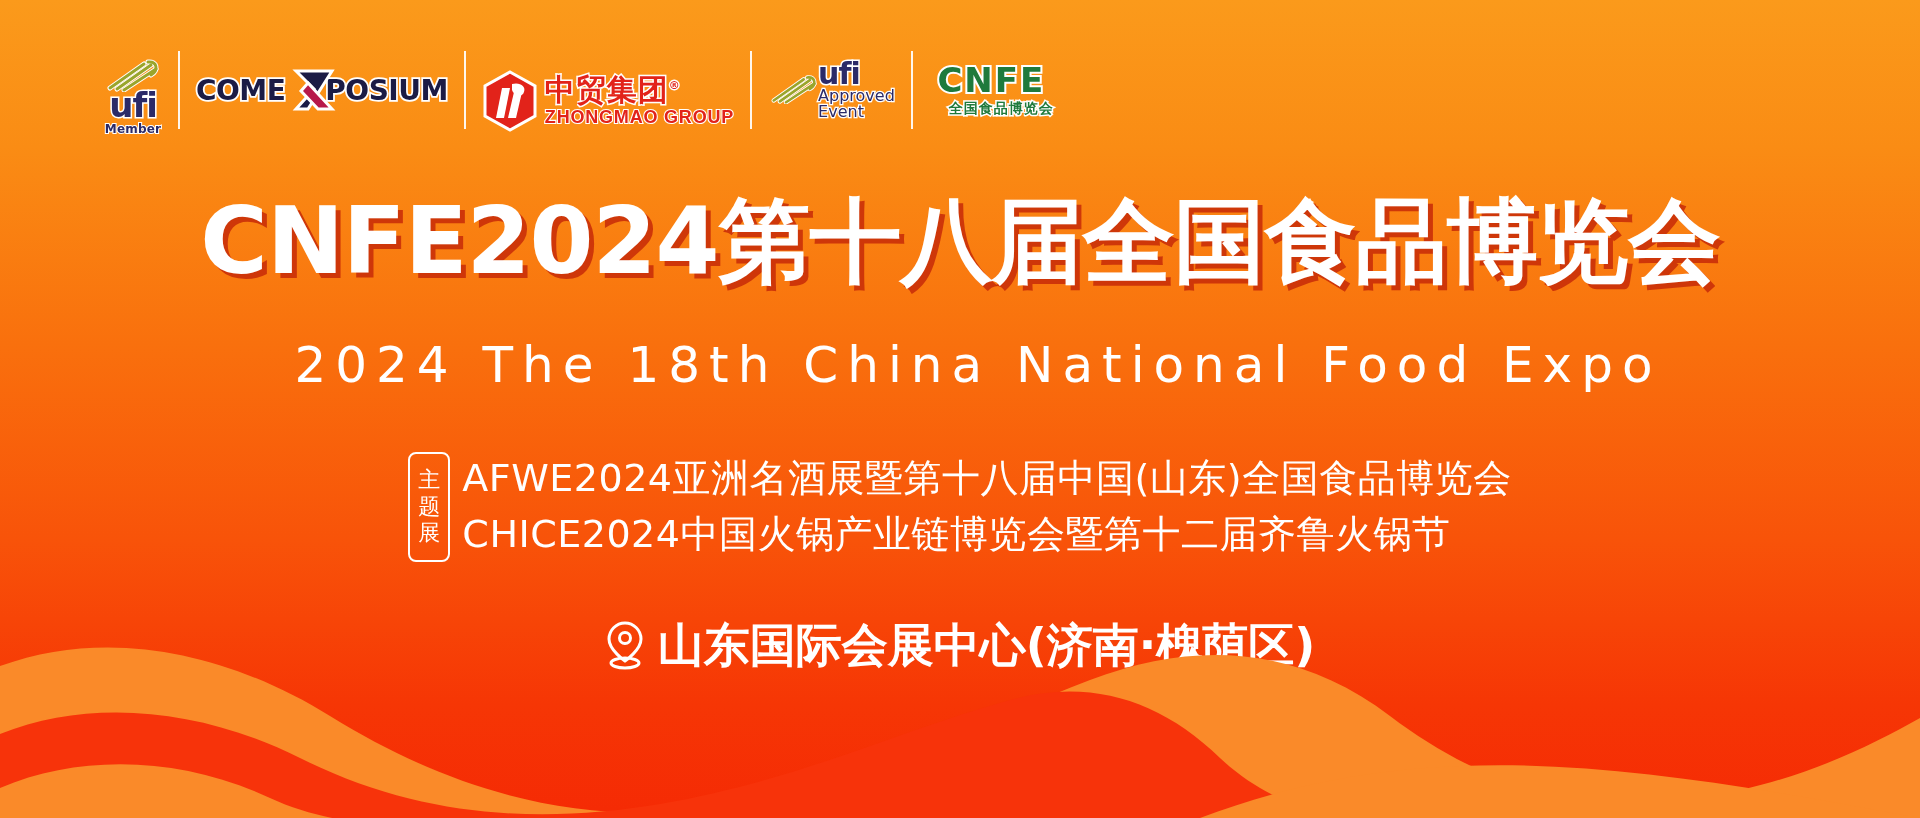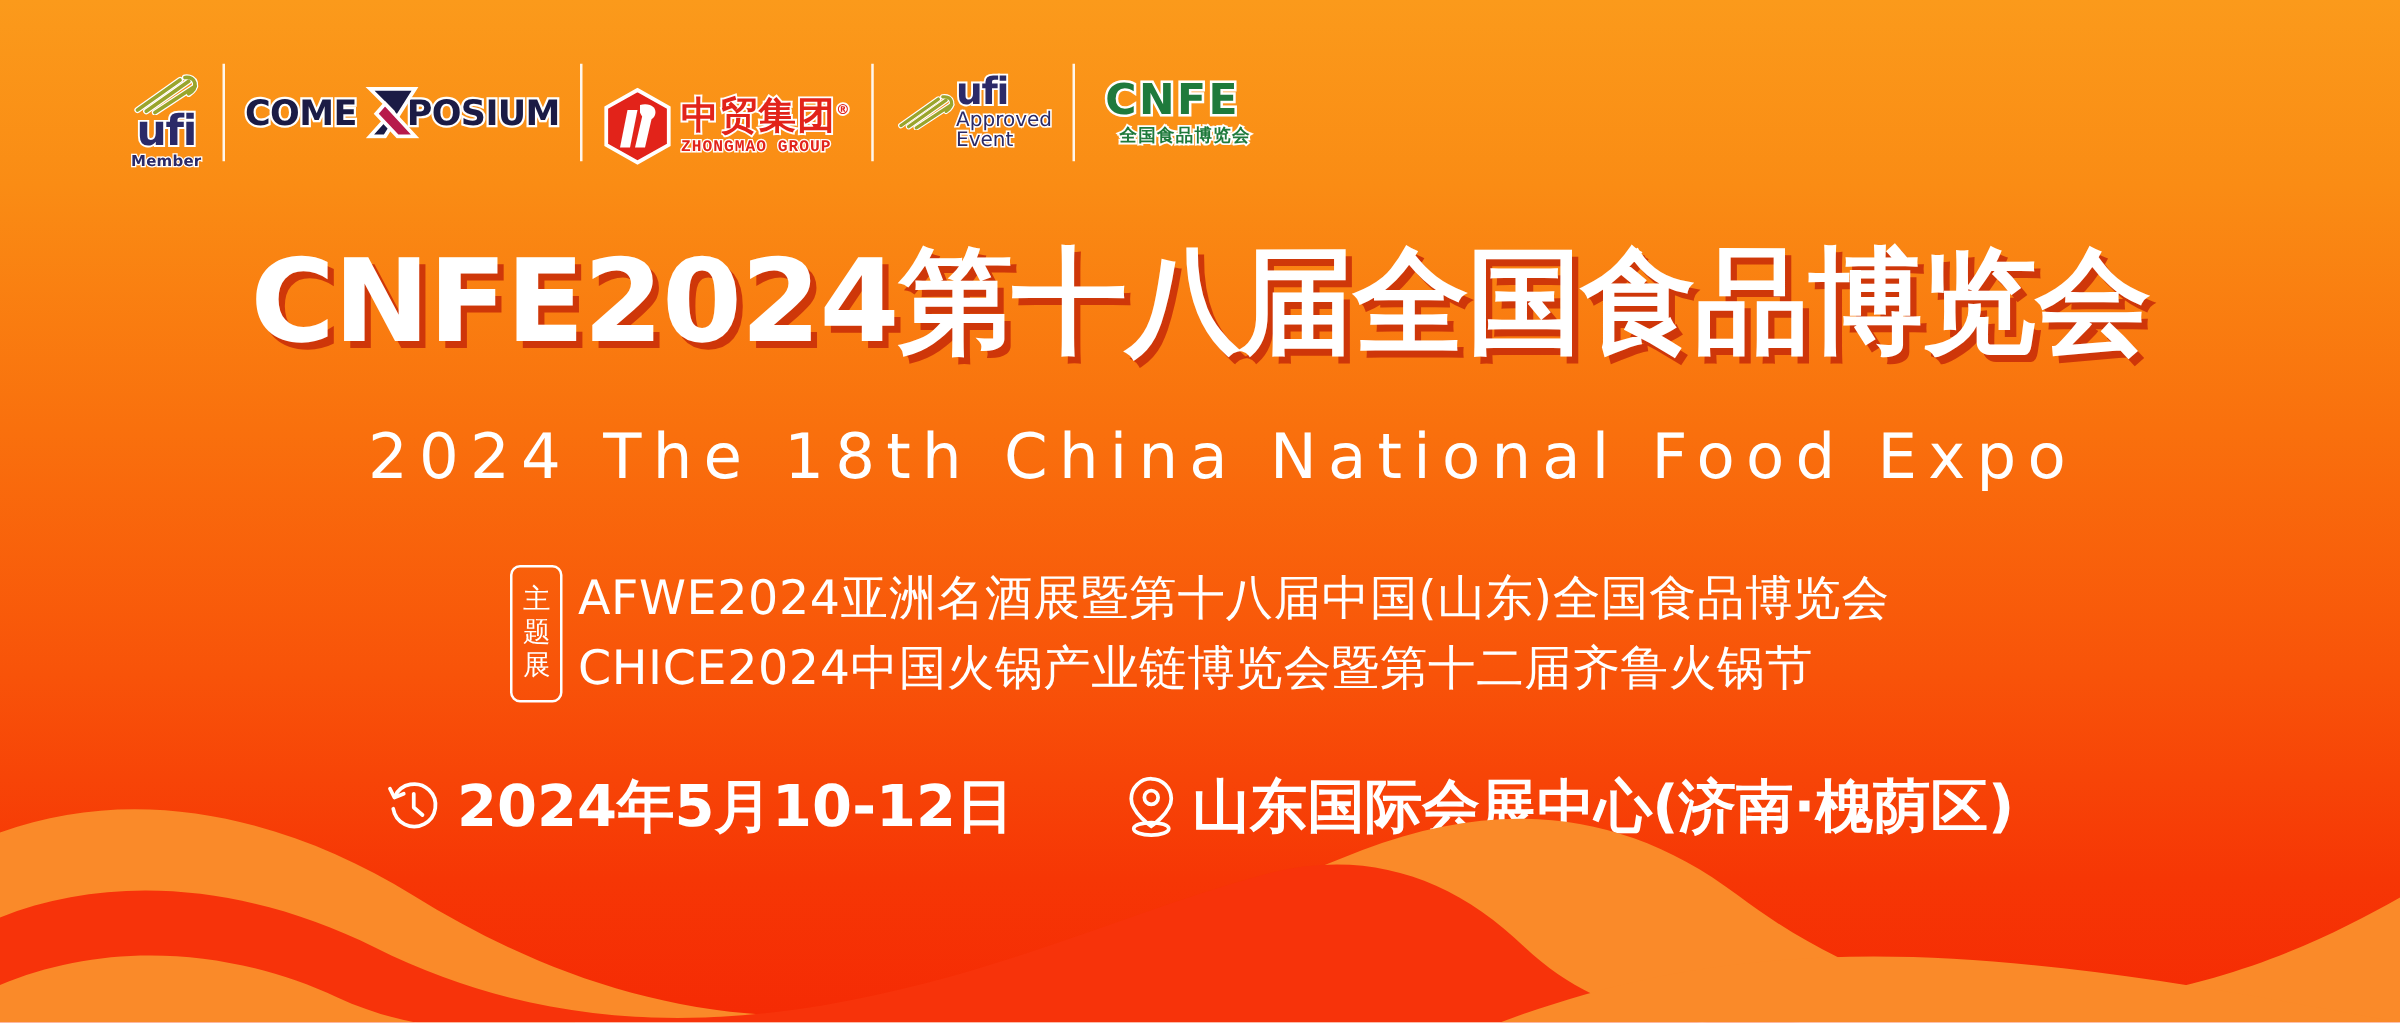--- a/index.html
+++ b/index.html
@@ -54,21 +54,21 @@
   .zm{ display:flex; align-items:center; gap:7px;margin-top:22px; }
   .zm-text{ display:flex; flex-direction:column; align-items:flex-start; }
   .zm-cn{
     font-family:"DejaVu Sans",sans-serif; font-weight:700; font-size:30px;
     color:#E2231A; letter-spacing:1px; line-height:1;
     -webkit-text-stroke:3px #ffffff; paint-order:stroke fill;
     position:relative;
   }
   .zm-r{ font-size:11px; vertical-align:super; }
   .zm-en{
-    font-family:Liberation Mono, monospace; font-weight:700; font-size:13px;
+    font-family:Liberation Sans, sans-serif; font-weight:700; font-size:18px;
     color:#E2231A; letter-spacing:.8px; margin-top:2px;
     -webkit-text-stroke:2.2px #ffffff; paint-order:stroke fill;
   }
   
   .ufi-appr{ display:flex; align-items:flex-start; }
   .ufi-appr-right{ display:flex; flex-direction:column; align-items:flex-start; margin-left:-2px; }
   .ufi-appr-word{
     font-family:"DejaVu Sans",sans-serif; font-weight:700; font-size:30px;
     color:#2B2A68; line-height:.92; letter-spacing:-1px;
     -webkit-text-stroke:3px #ffffff; paint-order:stroke fill;
@@ -245,28 +245,20 @@
       <span>展</span>
     </div>
     <div class="theme-lines">
       <div class="theme-line">AFWE2024亚洲名酒展暨第十八届中国(山东)全国食品博览会</div>
       <div class="theme-line">CHICE2024中国火锅产业链博览会暨第十二届齐鲁火锅节</div>
     </div>
   </div>
 
   <div class="info-row">
     <div class="info-item">
-      <svg class="icon-svg" width="44" height="44" viewBox="0 0 44 44">
-        <path d="M7 14 A17 17 0 1 1 5.6 24" fill="none" stroke="#ffffff" stroke-width="3" stroke-linecap="round"></path>
-        <polyline points="3,8 6.5,15 14,12" fill="none" stroke="#ffffff" stroke-width="3" stroke-linecap="round" stroke-linejoin="round"></polyline>
-        <polyline points="22,12 22,23 29,29" fill="none" stroke="#ffffff" stroke-width="3" stroke-linecap="round" stroke-linejoin="round"></polyline>
-      </svg>
-      <span class="info-text">2024年5月10-12日</span>
-    </div>
-    <div class="info-item">
       <svg class="icon-svg" width="40" height="50" viewBox="0 0 40 50">
         <path d="M20 3 C28.8 3 36 10.2 36 19 C36 30 20 41 20 41 C20 41 4 30 4 19 C4 10.2 11.2 3 20 3 Z" fill="none" stroke="#ffffff" stroke-width="3"></path>
         <circle cx="20" cy="18" r="5.5" fill="none" stroke="#ffffff" stroke-width="3"></circle>
         <ellipse cx="20" cy="43" rx="14" ry="5" fill="none" stroke="#ffffff" stroke-width="3"></ellipse>
       </svg>
       <span class="info-text">山东国际会展中心(济南·槐荫区)</span>
     </div>
   </div>
 
   <div class="waves">

